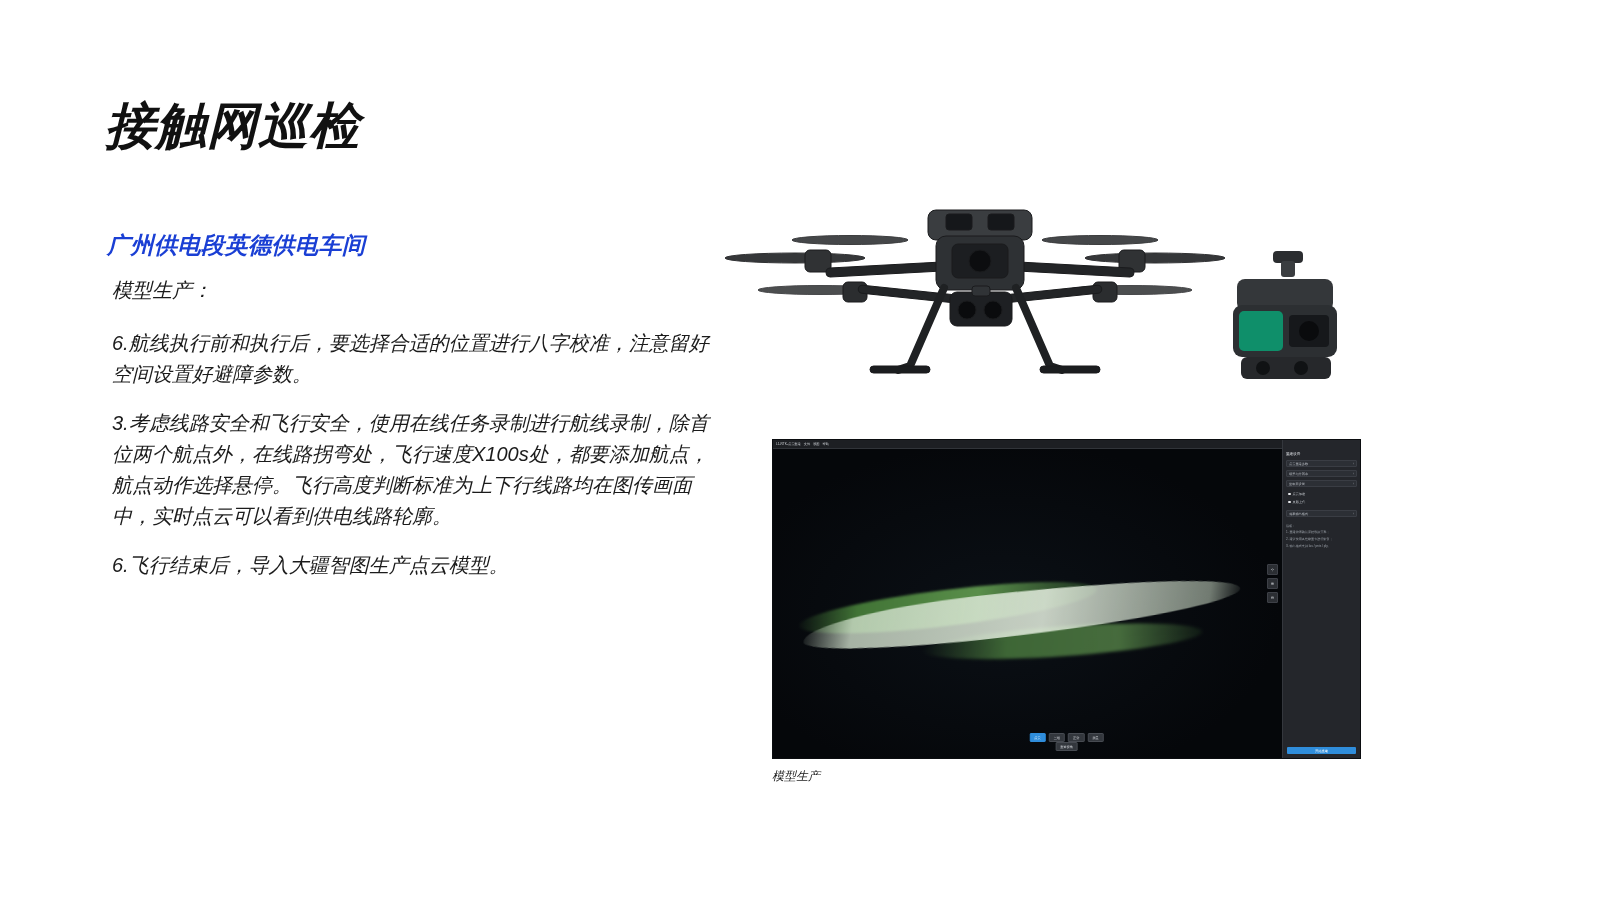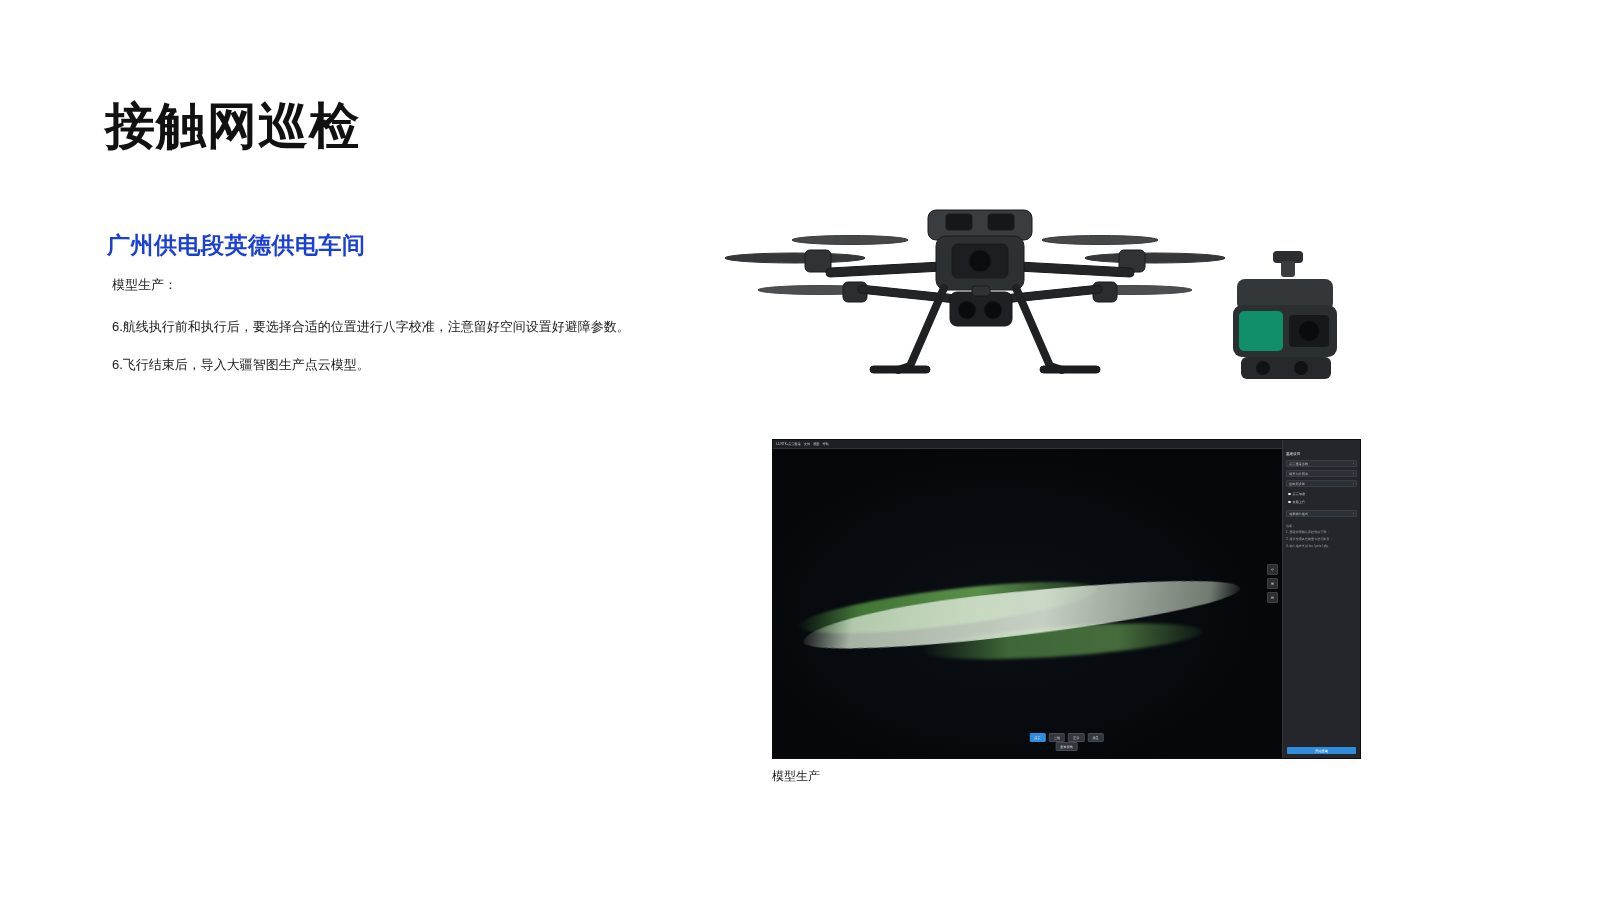--- a/index.html
+++ b/index.html
@@ -34,21 +34,21 @@
     font-size: 23px;
     font-weight: bold;
     color: #1a3fd4;
     letter-spacing: 0.5px;
   }
   .body-block {
     position: absolute;
     left: 112px;
     top: 275px;
     width: 600px;
-    font-size: 13px;
+    font-size: 20px;
     line-height: 1.55;
     color: #1b1b1b;
   }
   .body-block p {
     margin: 0 0 18px 0;
   }
   .body-block p.lead {
     margin-bottom: 22px;
   }
 
@@ -239,31 +239,32 @@
     width: 280px;
     height: 30px;
     background: linear-gradient(95deg, rgba(62,124,52,0.0) 0%, rgba(96,160,76,0.6) 30%, rgba(120,185,96,0.55) 70%, rgba(70,130,60,0.1) 100%);
     transform: rotate(-4deg);
     transform-origin: left center;
     border-radius: 50%;
     filter: blur(1.4px);
   }
 
   
-  .caption, .slide-title, .subtitle, .body-block { user-select: text; }
+  .caption, .slide-title, .subtitle, .body-block { user-select: text; font-style: italic; }
 </style>
 </head>
 <body>
 
 <div class="slide-title">接触网巡检</div>
 <div class="subtitle">广州供电段英德供电车间</div>
 
 <div class="body-block">
   <p class="lead">模型生产：</p>
   <p>6.航线执行前和执行后，要选择合适的位置进行八字校准，注意留好空间设置好避障参数。</p>
+  <p>3.考虑线路安全和飞行安全，使用在线任务录制进行航线录制，除首位两个航点外，在线路拐弯处，飞行速度X100s处，都要添加航点，航点动作选择悬停。飞行高度判断标准为上下行线路均在图传画面中，实时点云可以看到供电线路轮廓。</p>
   <p>6.飞行结束后，导入大疆智图生产点云模型。</p>
 </div>
 
 <svg class="photo-drone" viewBox="0 0 560 250" xmlns="http://www.w3.org/2000/svg">
   <g fill="#2a2c2e" stroke="#1a1b1d" stroke-width="1">
 
     <ellipse cx="95" cy="88" rx="70" ry="5" fill="#202224" opacity=".9"></ellipse>
     <ellipse cx="150" cy="70" rx="58" ry="4.5" fill="#25282a" opacity=".85"></ellipse>
     <ellipse cx="455" cy="88" rx="70" ry="5" fill="#202224" opacity=".9"></ellipse>
     <ellipse cx="400" cy="70" rx="58" ry="4.5" fill="#25282a" opacity=".85"></ellipse>

